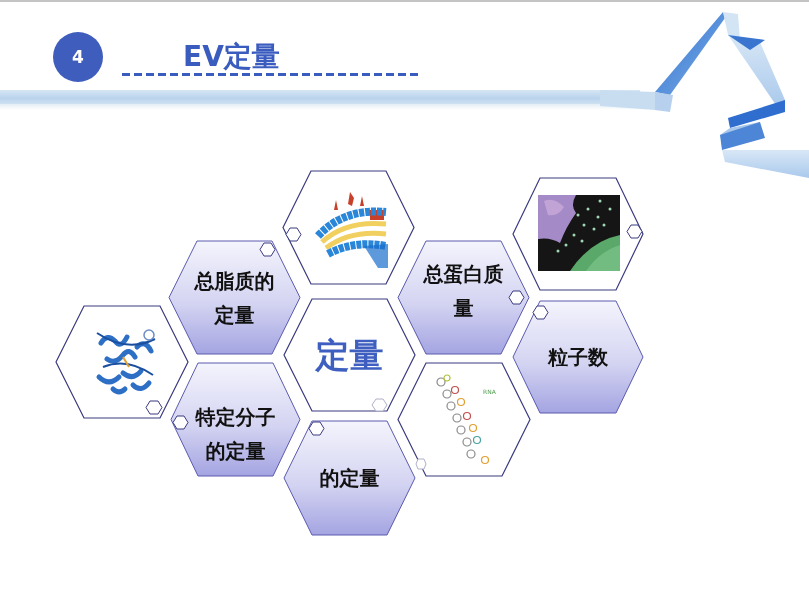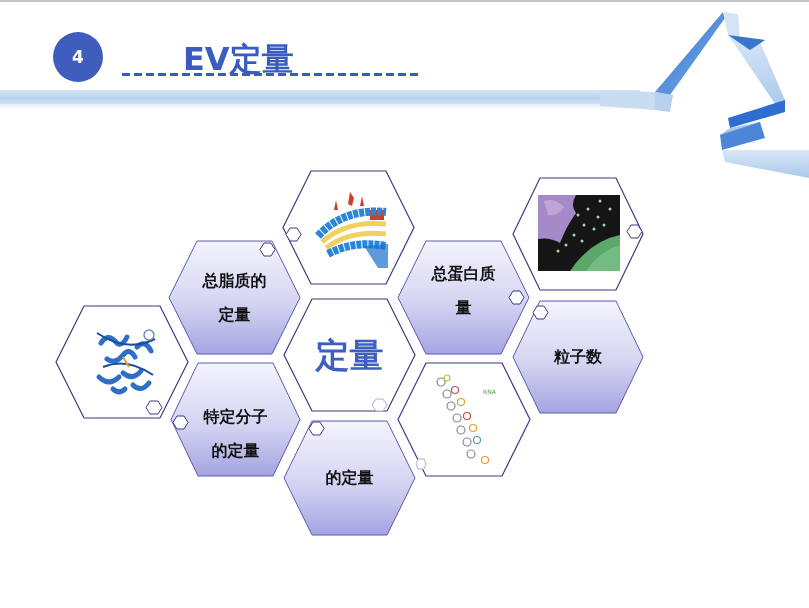--- a/index.html
+++ b/index.html
@@ -1,26 +1,26 @@
 <!DOCTYPE html>
 <html><head>
 <meta charset="utf-8">
 <style>
   html,body{margin:0;padding:0;}
   body{width:809px;height:608px;position:relative;overflow:hidden;background:#ffffff;font-family:"DejaVu Sans","Liberation Sans",sans-serif;}
   .topline{position:absolute;left:0;top:0;width:809px;height:2px;background:#c4c4c4;}
   .band{position:absolute;left:0;top:90px;width:640px;height:14px;background:linear-gradient(180deg,#d6e6f4 0%,#b9d3ec 60%,#cfe1f1 100%);}
   .band-fade{position:absolute;left:0;top:104px;width:640px;height:6px;background:linear-gradient(180deg,rgba(210,225,240,0.6),rgba(255,255,255,0));}
   .num-circle{position:absolute;left:53px;top:32px;width:50px;height:50px;border-radius:50%;background:#3e5dbd;color:#fff;font-weight:bold;font-size:17px;display:flex;align-items:center;justify-content:center;}
-  .title{position:absolute;left:183px;top:38px;color:#3b5cbf;font-weight:bold;font-size:32px;letter-spacing:0px;}
+  .title{position:absolute;left:183px;top:38px;color:#3b5cbf;font-weight:bold;font-size:28px;letter-spacing:0px;}
   .dashes{position:absolute;left:122px;top:73px;width:296px;height:3px;background:repeating-linear-gradient(90deg,#3b5cbf 0 8px,transparent 8px 12px);}
   .deco{position:absolute;left:600px;top:0;width:209px;height:200px;}
   .hex{position:absolute;}
   .hex svg{position:absolute;left:0;top:0;}
-  .hex .label{position:absolute;left:0;top:0;width:100%;height:100%;display:flex;align-items:center;justify-content:center;text-align:center;font-weight:bold;font-size:16px;line-height:34px;color:#111;}
+  .hex .label{position:absolute;left:0;top:0;width:100%;height:100%;display:flex;align-items:center;justify-content:center;text-align:center;font-weight:bold;font-size:20px;line-height:34px;color:#111;}
   .hex .label.center{color:#3f5fc0;font-size:34px;}
   .pic{position:absolute;}
 </style>
 </head>
 <body>
 
 <div class="topline"></div>
 <div class="band"></div>
 <div class="band-fade"></div>
 

